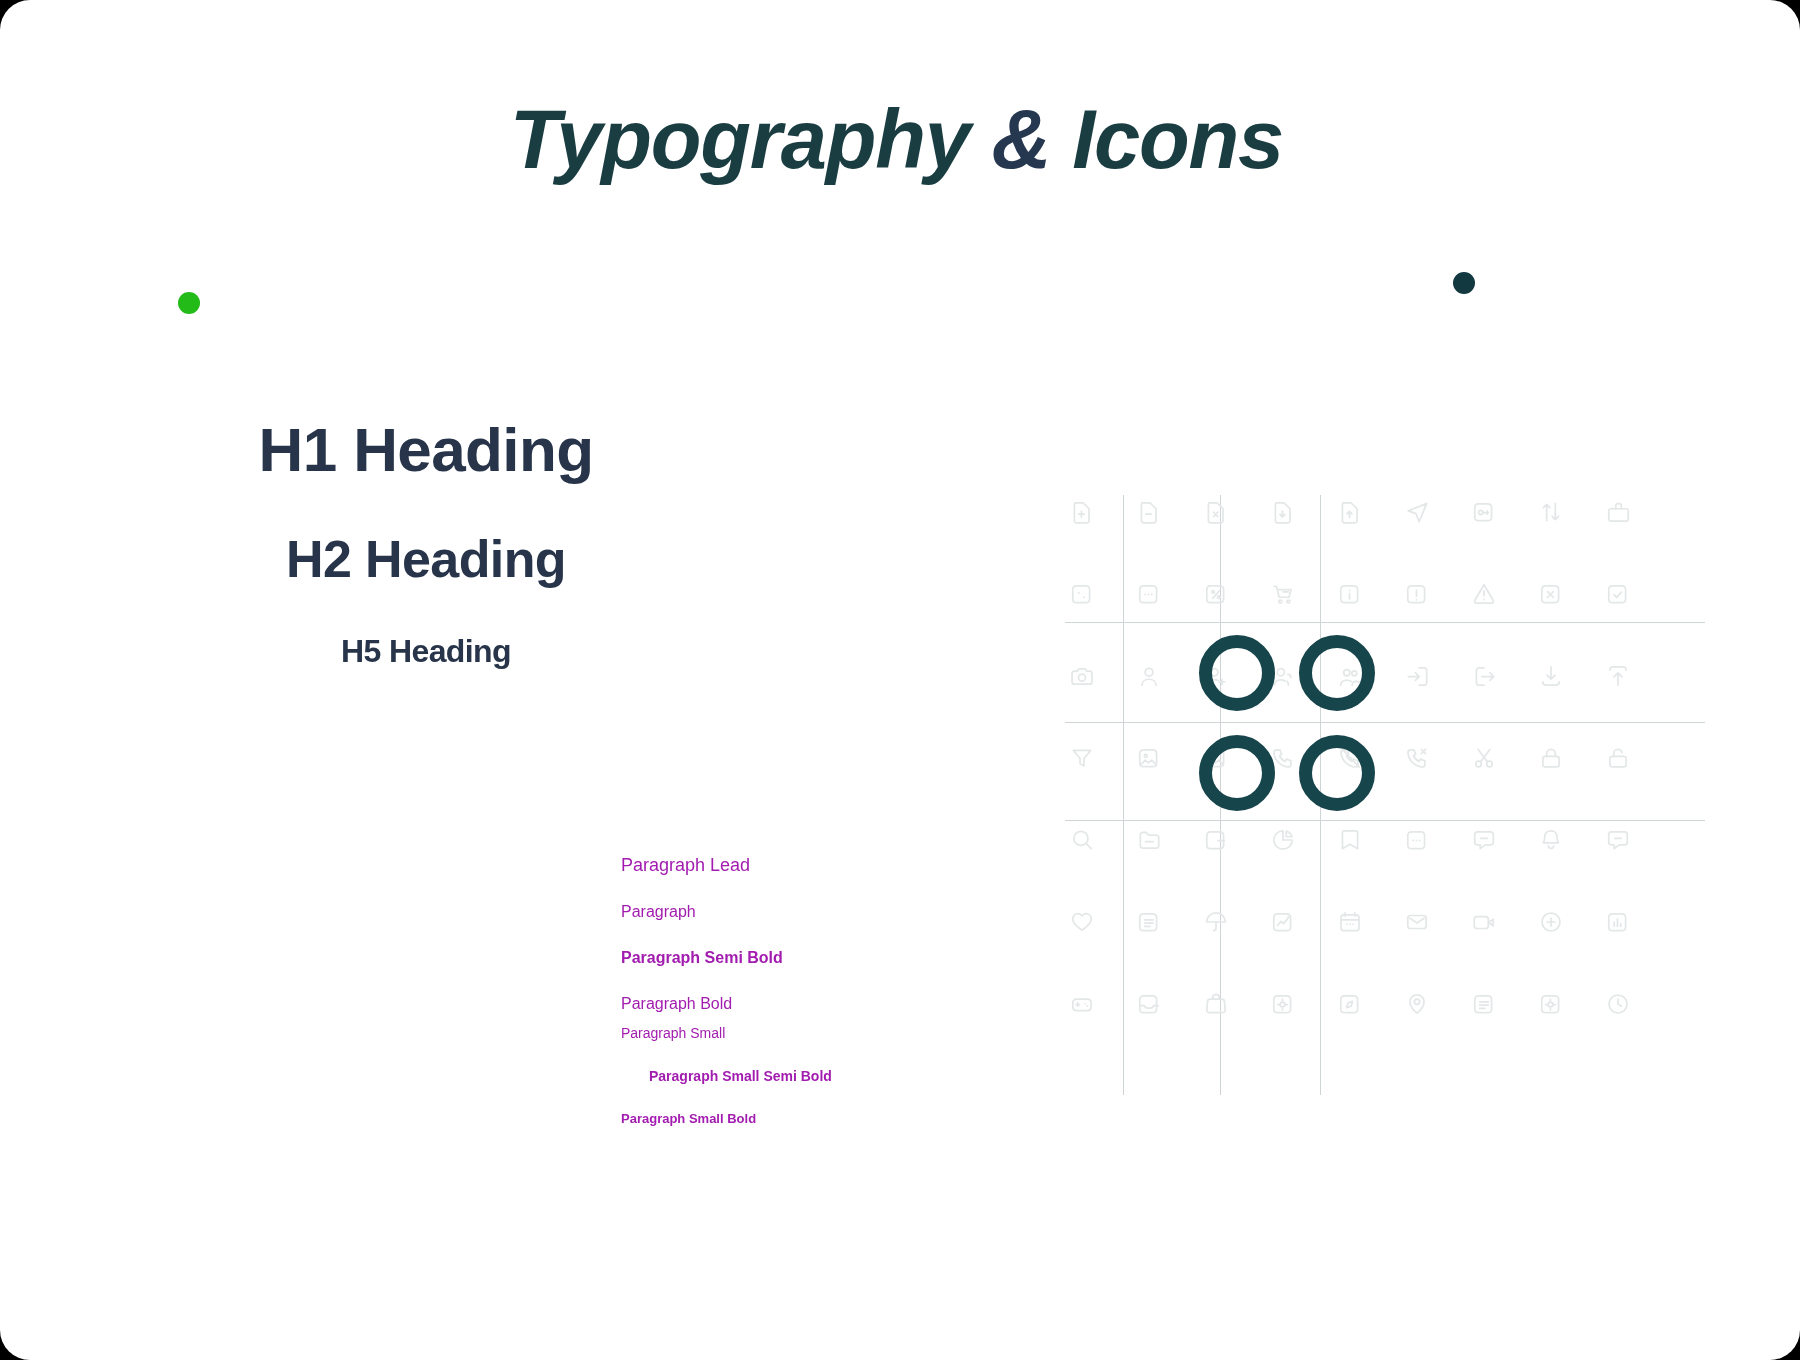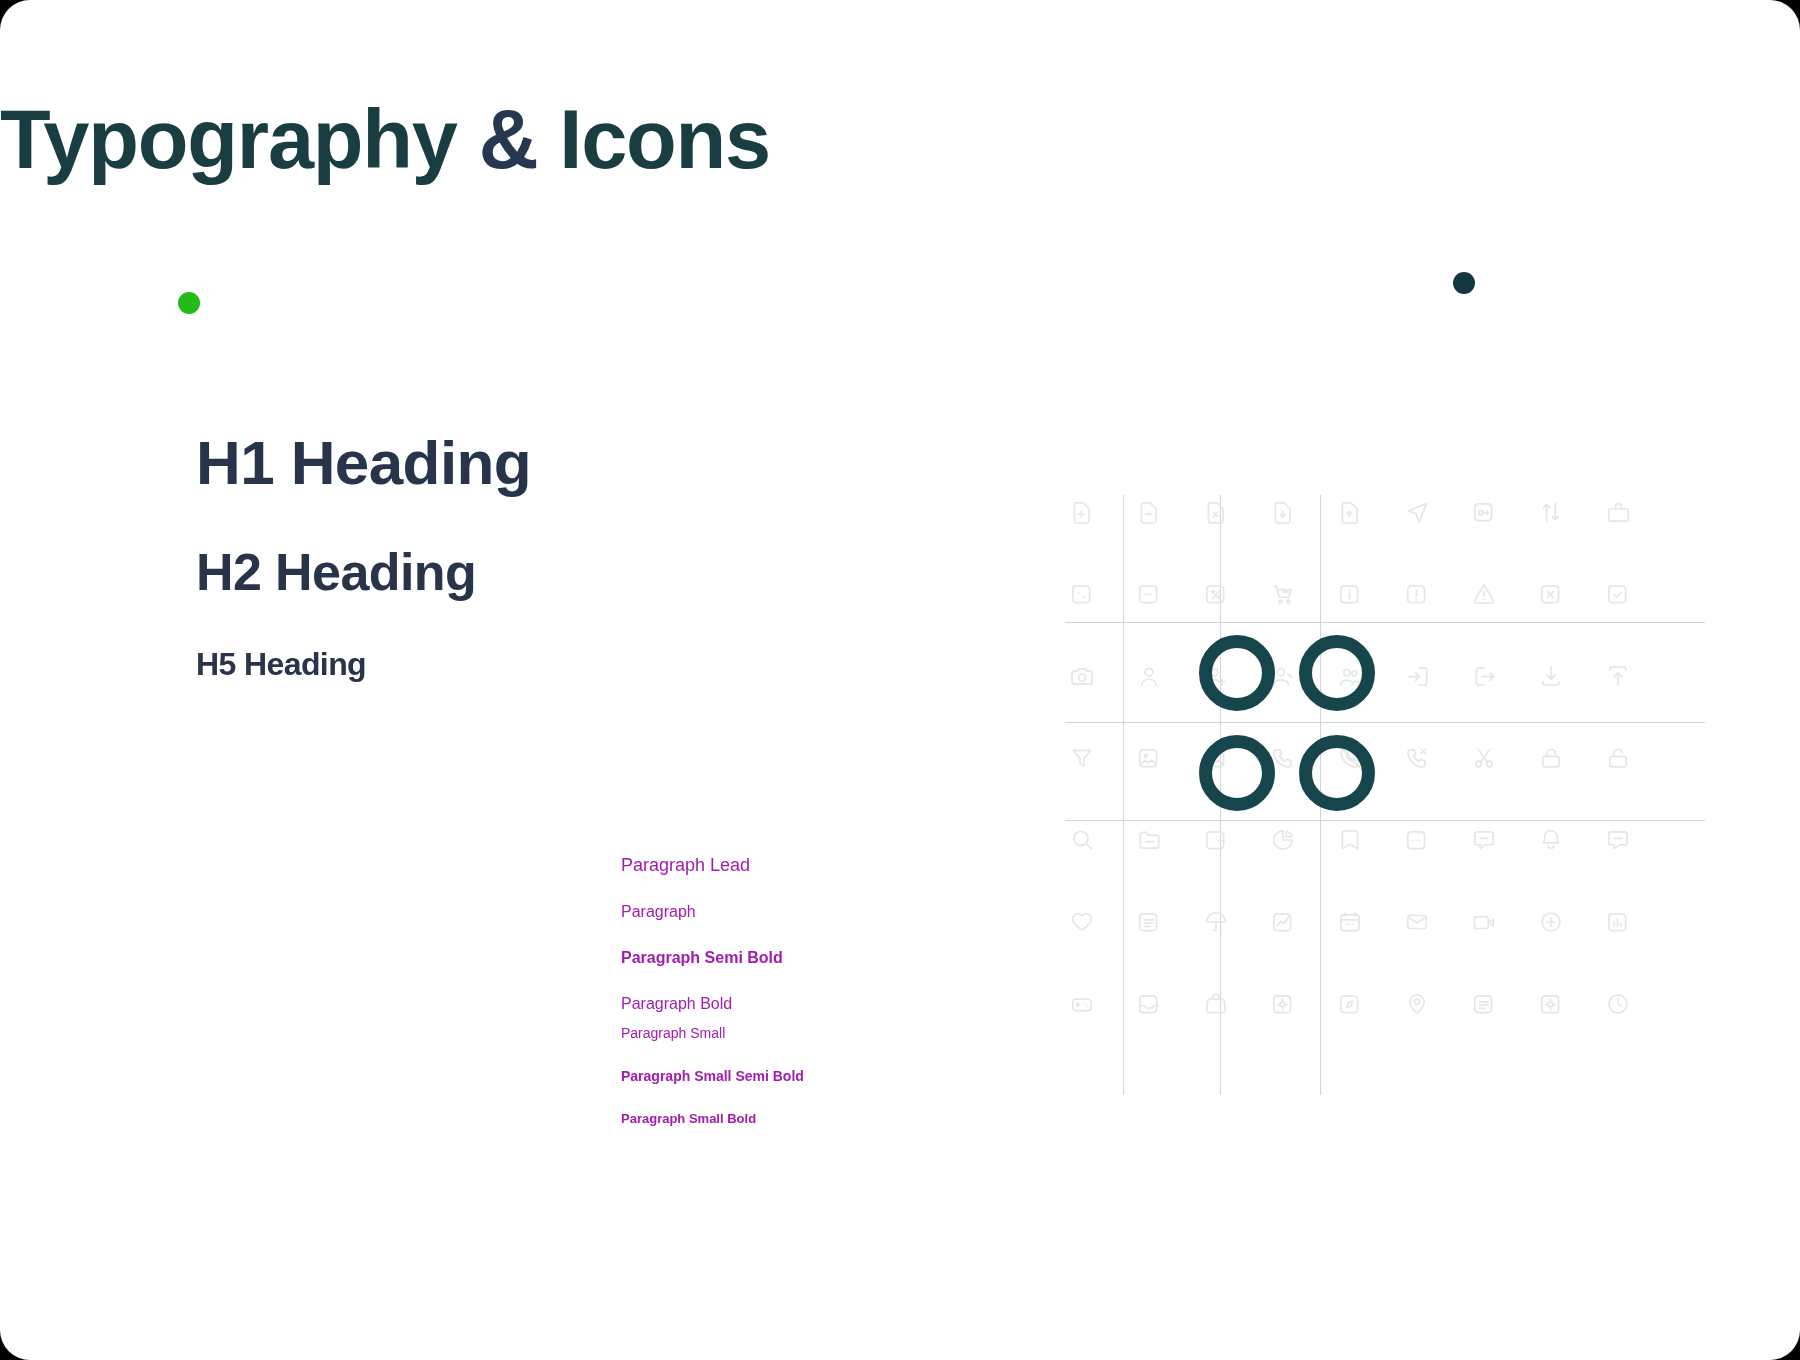--- a/index.html
+++ b/index.html
@@ -16,53 +16,54 @@
     background:#ffffff;
     border-radius:30px;
     overflow:hidden;
   }
 
   
   #page-title {
     position:absolute;
     left:0; top:92px;
     width:1283px;
-    text-align:left;
+    text-align:right;
     font-size:83px;
     font-weight:700;
     letter-spacing:-1.2px;
     color:#1a3d42;
     white-space:nowrap;
+    font-style:italic;
   }
   #page-title .amp { color:#263750; }
 
   
   .dot { position:absolute; border-radius:50%; }
   #dot-green { left:178px; top:292px; width:22px; height:22px; background:#22bb18; }
   #dot-dark  { left:1453px; top:272px; width:22px; height:22px; background:#123840; }
 
   
-  #headings { position:absolute; left:196px; top:432px; width:460px; }
+  #headings { position:absolute; left:196px; top:419px; width:460px;text-align:center; }
   .heading-row { color:#273449; font-weight:700; letter-spacing:-0.6px; white-space:nowrap; }
   .h1r { font-size:62px; line-height:1.0; margin-bottom:52px; }
   .h2r { font-size:52px; line-height:1.0; margin-bottom:50px; }
   .h3r { font-size:44px; line-height:1.0; margin-bottom:48px; }
   .h4r { font-size:38px; line-height:1.0; margin-bottom:50px; }
   .h5r { font-size:32px; line-height:1.0; margin-bottom:52px; }
   .h6r { font-size:28px; line-height:1.0; }
 
   
   #paragraphs { position:absolute; left:621px; top:855px; width:300px; }
   .para-row { color:#a21caf; white-space:nowrap; }
   .p-lead  { font-size:18px; font-weight:400; margin-bottom:27px; }
   .p-reg   { font-size:16px; font-weight:400; margin-bottom:28px; }
   .p-semi  { font-size:16px; font-weight:700; margin-bottom:28px; }
   .p-bold  { font-size:16px; font-weight:400; margin-bottom:12px; }
   .p-small      { font-size:14px; font-weight:400; margin-bottom:27px; }
-  .p-small-semi { font-size:14px; font-weight:700; margin-bottom:27px; }
+  .p-small-semi { font-size:14px; font-weight:700; margin-bottom:27px;margin-left:28px; }
   .p-small-bold { font-size:13px; font-weight:700; }
 
   
   #icon-panel {
     position:absolute;
     left:1065px; top:495px;
     width:640px; height:600px;
   }
   .guide-v { position:absolute; top:0; width:1px; height:600px; background:#cfd4d6; }
   .guide-h { position:absolute; left:0; width:640px; height:1px; background:#cfd4d6; }

